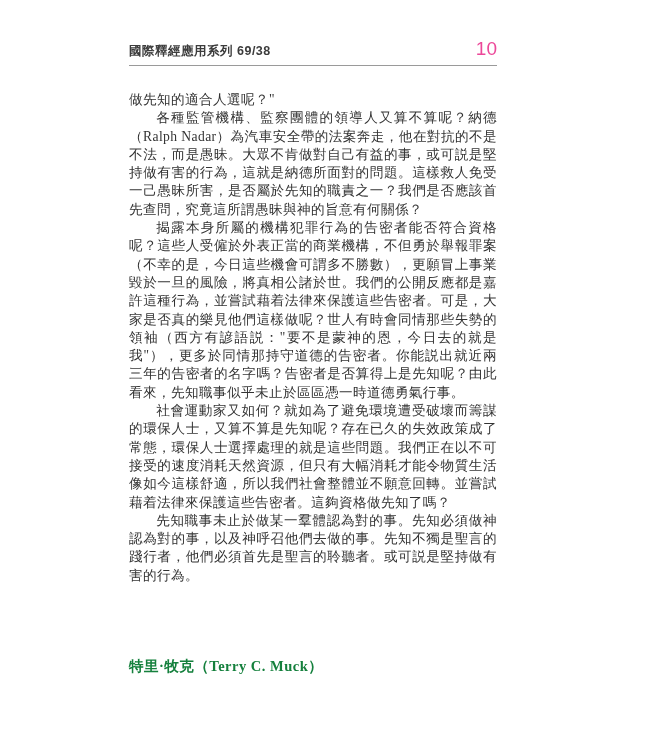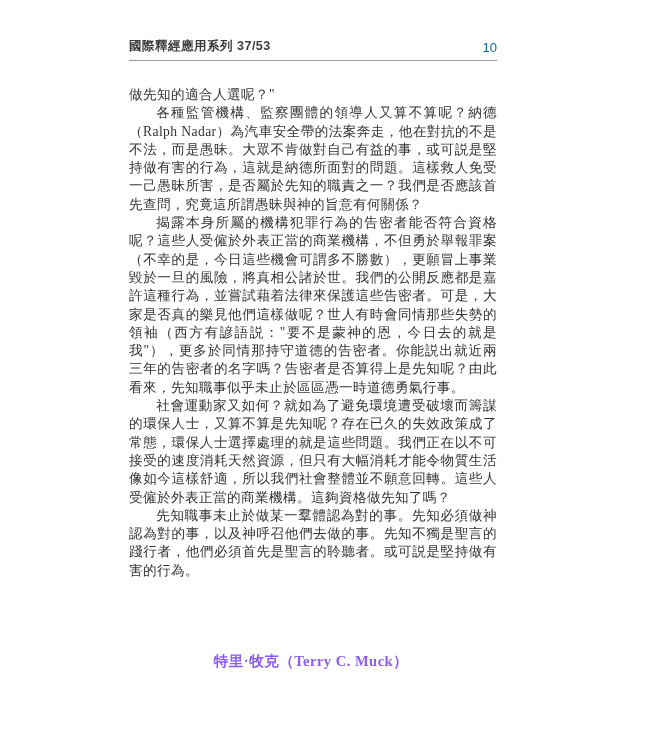--- a/index.html
+++ b/index.html
@@ -30,60 +30,60 @@
   }
   .series-title {
     font-family: "Liberation Sans", "DejaVu Sans", sans-serif;
     font-size: 12.5px;
     font-weight: bold;
     color: #3c3c3c;
     letter-spacing: 0.5px;
   }
   .page-number {
     font-family: "Liberation Sans", "DejaVu Sans", sans-serif;
-    font-size: 13px;
-    color: #0369a1;
+    font-size: 19px;
+    color: #ec4899;
   }
   .body-text {
     margin-top: 25px;
   }
   .para {
     margin: 0;
     font-size: 13.6px;
     line-height: 18.3px;
     text-align: justify;
     letter-spacing: 0.4px;
     color: #333333;
   }
   .para.indent {
     text-indent: 2em;
   }
   .signature {
     margin-top: 72px;
-    text-align: center;
+    text-align: left;
     font-size: 14.5px;
     font-weight: bold;
-    color: #8b5cf6;
+    color: #15803d;
     letter-spacing: 0.5px;
     padding-right: 4px;
   }
 </style>
 </head>
 <body>
 
 <div class="page">
 
   <div class="page-header">
-    <span class="series-title">國際釋經應用系列 37/53</span>
+    <span class="series-title">國際釋經應用系列 69/38</span>
     <span class="page-number">10</span>
   </div>
 
   <div class="body-text">
     <p class="para">做先知的適合人選呢？"</p>
     <p class="para indent">各種監管機構、監察團體的領導人又算不算呢？納德（Ralph Nadar）為汽車安全帶的法案奔走，他在對抗的不是不法，而是愚昧。大眾不肯做對自己有益的事，或可説是堅持做有害的行為，這就是納德所面對的問題。這樣救人免受一己愚昧所害，是否屬於先知的職責之一？我們是否應該首先查問，究竟這所謂愚昧與神的旨意有何關係？</p>
     <p class="para indent">揭露本身所屬的機構犯罪行為的告密者能否符合資格呢？這些人受僱於外表正當的商業機構，不但勇於舉報罪案（不幸的是，今日這些機會可謂多不勝數），更願冒上事業毀於一旦的風險，將真相公諸於世。我們的公開反應都是嘉許這種行為，並嘗試藉着法律來保護這些告密者。可是，大家是否真的樂見他們這樣做呢？世人有時會同情那些失勢的領袖（西方有諺語説："要不是蒙神的恩，今日去的就是我"），更多於同情那持守道德的告密者。你能説出就近兩三年的告密者的名字嗎？告密者是否算得上是先知呢？由此看來，先知職事似乎未止於區區憑一時道德勇氣行事。</p>
-    <p class="para indent">社會運動家又如何？就如為了避免環境遭受破壞而籌謀的環保人士，又算不算是先知呢？存在已久的失效政策成了常態，環保人士選擇處理的就是這些問題。我們正在以不可接受的速度消耗天然資源，但只有大幅消耗才能令物質生活像如今這樣舒適，所以我們社會整體並不願意回轉。這些人受僱於外表正當的商業機構。這夠資格做先知了嗎？</p>
+    <p class="para indent">社會運動家又如何？就如為了避免環境遭受破壞而籌謀的環保人士，又算不算是先知呢？存在已久的失效政策成了常態，環保人士選擇處理的就是這些問題。我們正在以不可接受的速度消耗天然資源，但只有大幅消耗才能令物質生活像如今這樣舒適，所以我們社會整體並不願意回轉。並嘗試藉着法律來保護這些告密者。這夠資格做先知了嗎？</p>
     <p class="para indent">先知職事未止於做某一羣體認為對的事。先知必須做神認為對的事，以及神呼召他們去做的事。先知不獨是聖言的踐行者，他們必須首先是聖言的聆聽者。或可説是堅持做有害的行為。</p>
   </div>
 
   <div class="signature">特里·牧克（Terry C. Muck）</div>
 
 </div>
 
 </body></html>

